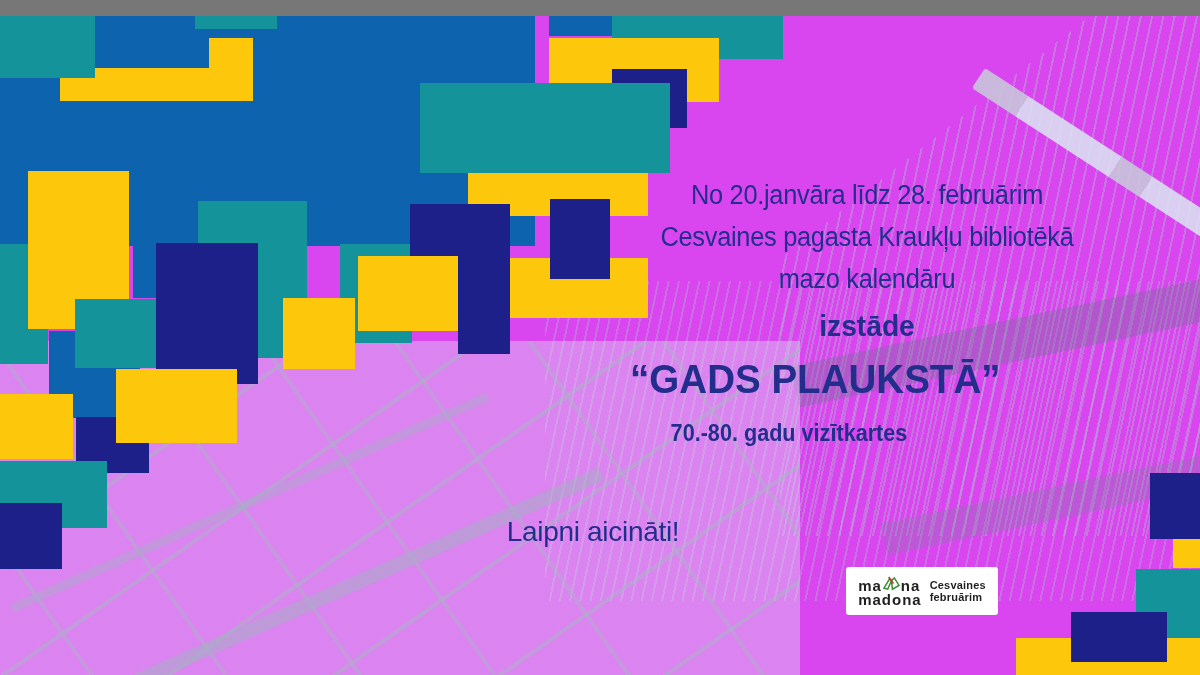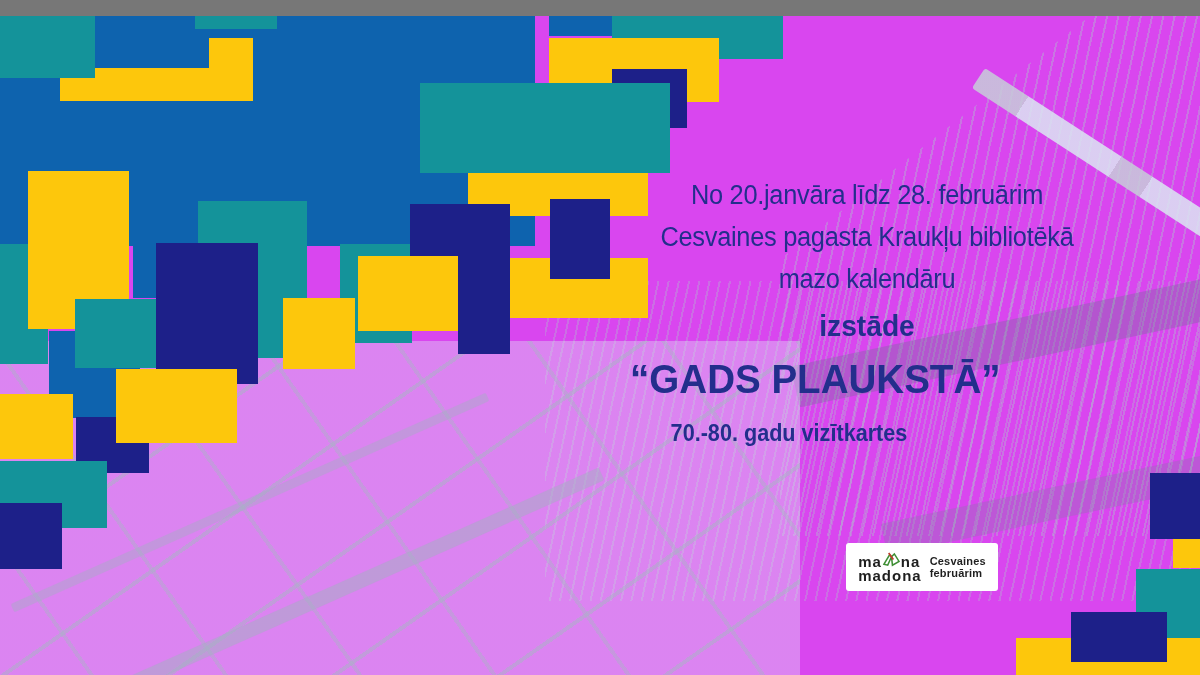--- a/index.html
+++ b/index.html
@@ -62,21 +62,21 @@
   .line-regular{font-size:27px;line-height:42px;font-weight:400;letter-spacing:-.3px;}
   .line-izstade{font-size:30px;line-height:40px;font-weight:700;margin-top:6px;}
   .line-title{font-size:41px;line-height:50px;font-weight:700;margin-top:8px;transform:translateX(-55px);letter-spacing:0;}
   .line-subtitle{font-size:23px;line-height:30px;font-weight:700;margin-top:14px;transform:translateX(-83px);}
   .invite{
     position:absolute;z-index:3;left:468px;top:500px;width:250px;
     text-align:center;color:#232e8c;font-size:28px;letter-spacing:-.3px;
   }
   
   .logo-box{
-    position:absolute;z-index:3;left:846px;top:527px;width:152px;height:48px;
+    position:absolute;z-index:3;left:846px;top:551px;width:152px;height:48px;
     background:#ffffff;border-radius:3px;
     display:flex;align-items:center;justify-content:center;gap:8px;
   }
   .brand{display:flex;flex-direction:column;align-items:flex-start;line-height:14px;}
   .brand-row{display:flex;align-items:flex-end;}
   .brand-txt{font-weight:700;font-size:15px;letter-spacing:1px;color:#1f1f1f;}
   .book-svg{width:19px;height:16px;margin:0 0 1px 0;display:block;}
   .org{display:flex;flex-direction:column;line-height:12px;}
   .org-txt{font-weight:700;font-size:11px;color:#1f1f1f;letter-spacing:.2px;}
 </style>
@@ -136,20 +136,21 @@
 
   <div class="text-block">
     <div class="line-regular">No 20.janvāra līdz 28. februārim</div>
     <div class="line-regular">Cesvaines pagasta Kraukļu bibliotēkā</div>
     <div class="line-regular">mazo kalendāru</div>
     <div class="line-izstade">izstāde</div>
     <div class="line-title">“GADS PLAUKSTĀ”</div>
     <div class="line-subtitle">70.-80. gadu vizītkartes</div>
   </div>
 
+  <div class="invite">Laipni aicināti!</div>
 
   <div class="logo-box">
     <div class="brand">
       <div class="brand-row">
         <span class="brand-txt">ma</span>
         <svg class="book-svg" viewBox="0 0 20 17">
           <path d="M2,13 L8,3 L10,5 L6,14 Z" fill="none" stroke="#3e8e33" stroke-width="1.6"></path>
           <path d="M10,5 L13,2 L18,10 L11,14 Z" fill="none" stroke="#3e8e33" stroke-width="1.6"></path>
           <path d="M7,1 L12,8" fill="none" stroke="#c0392b" stroke-width="1.8"></path>
         </svg>

